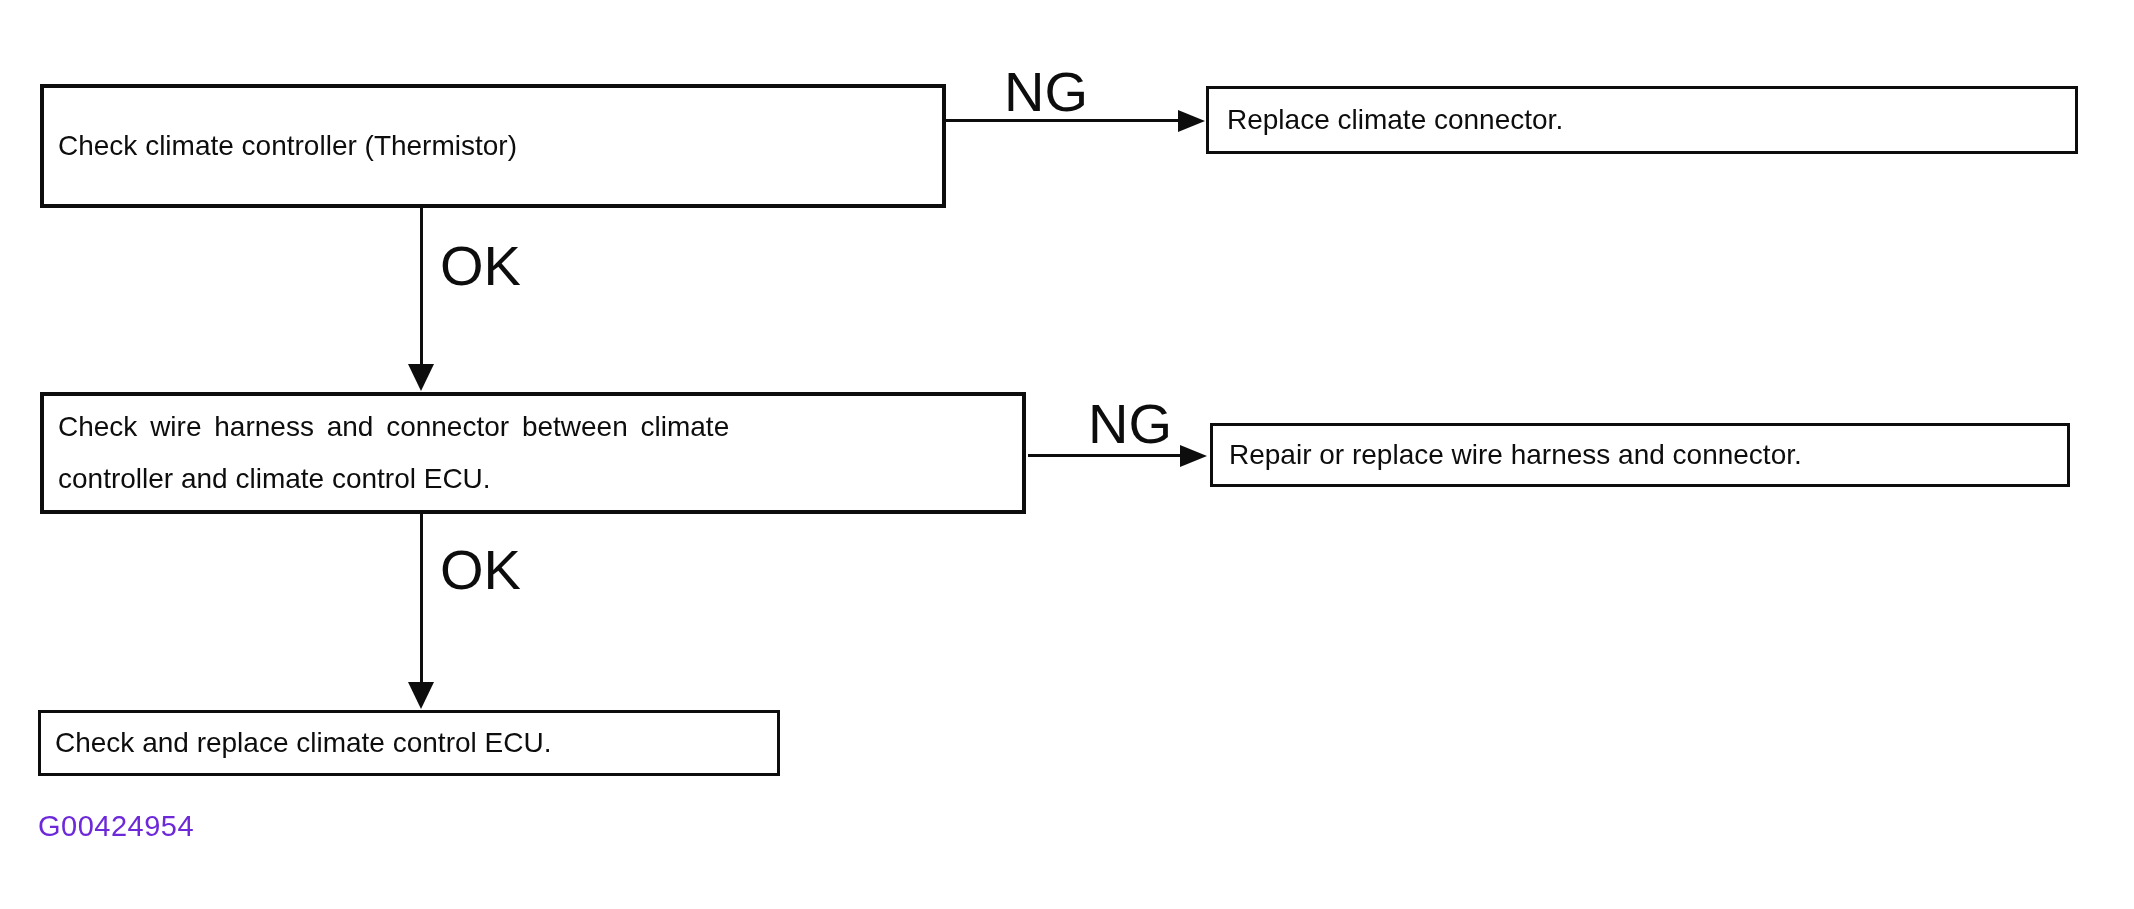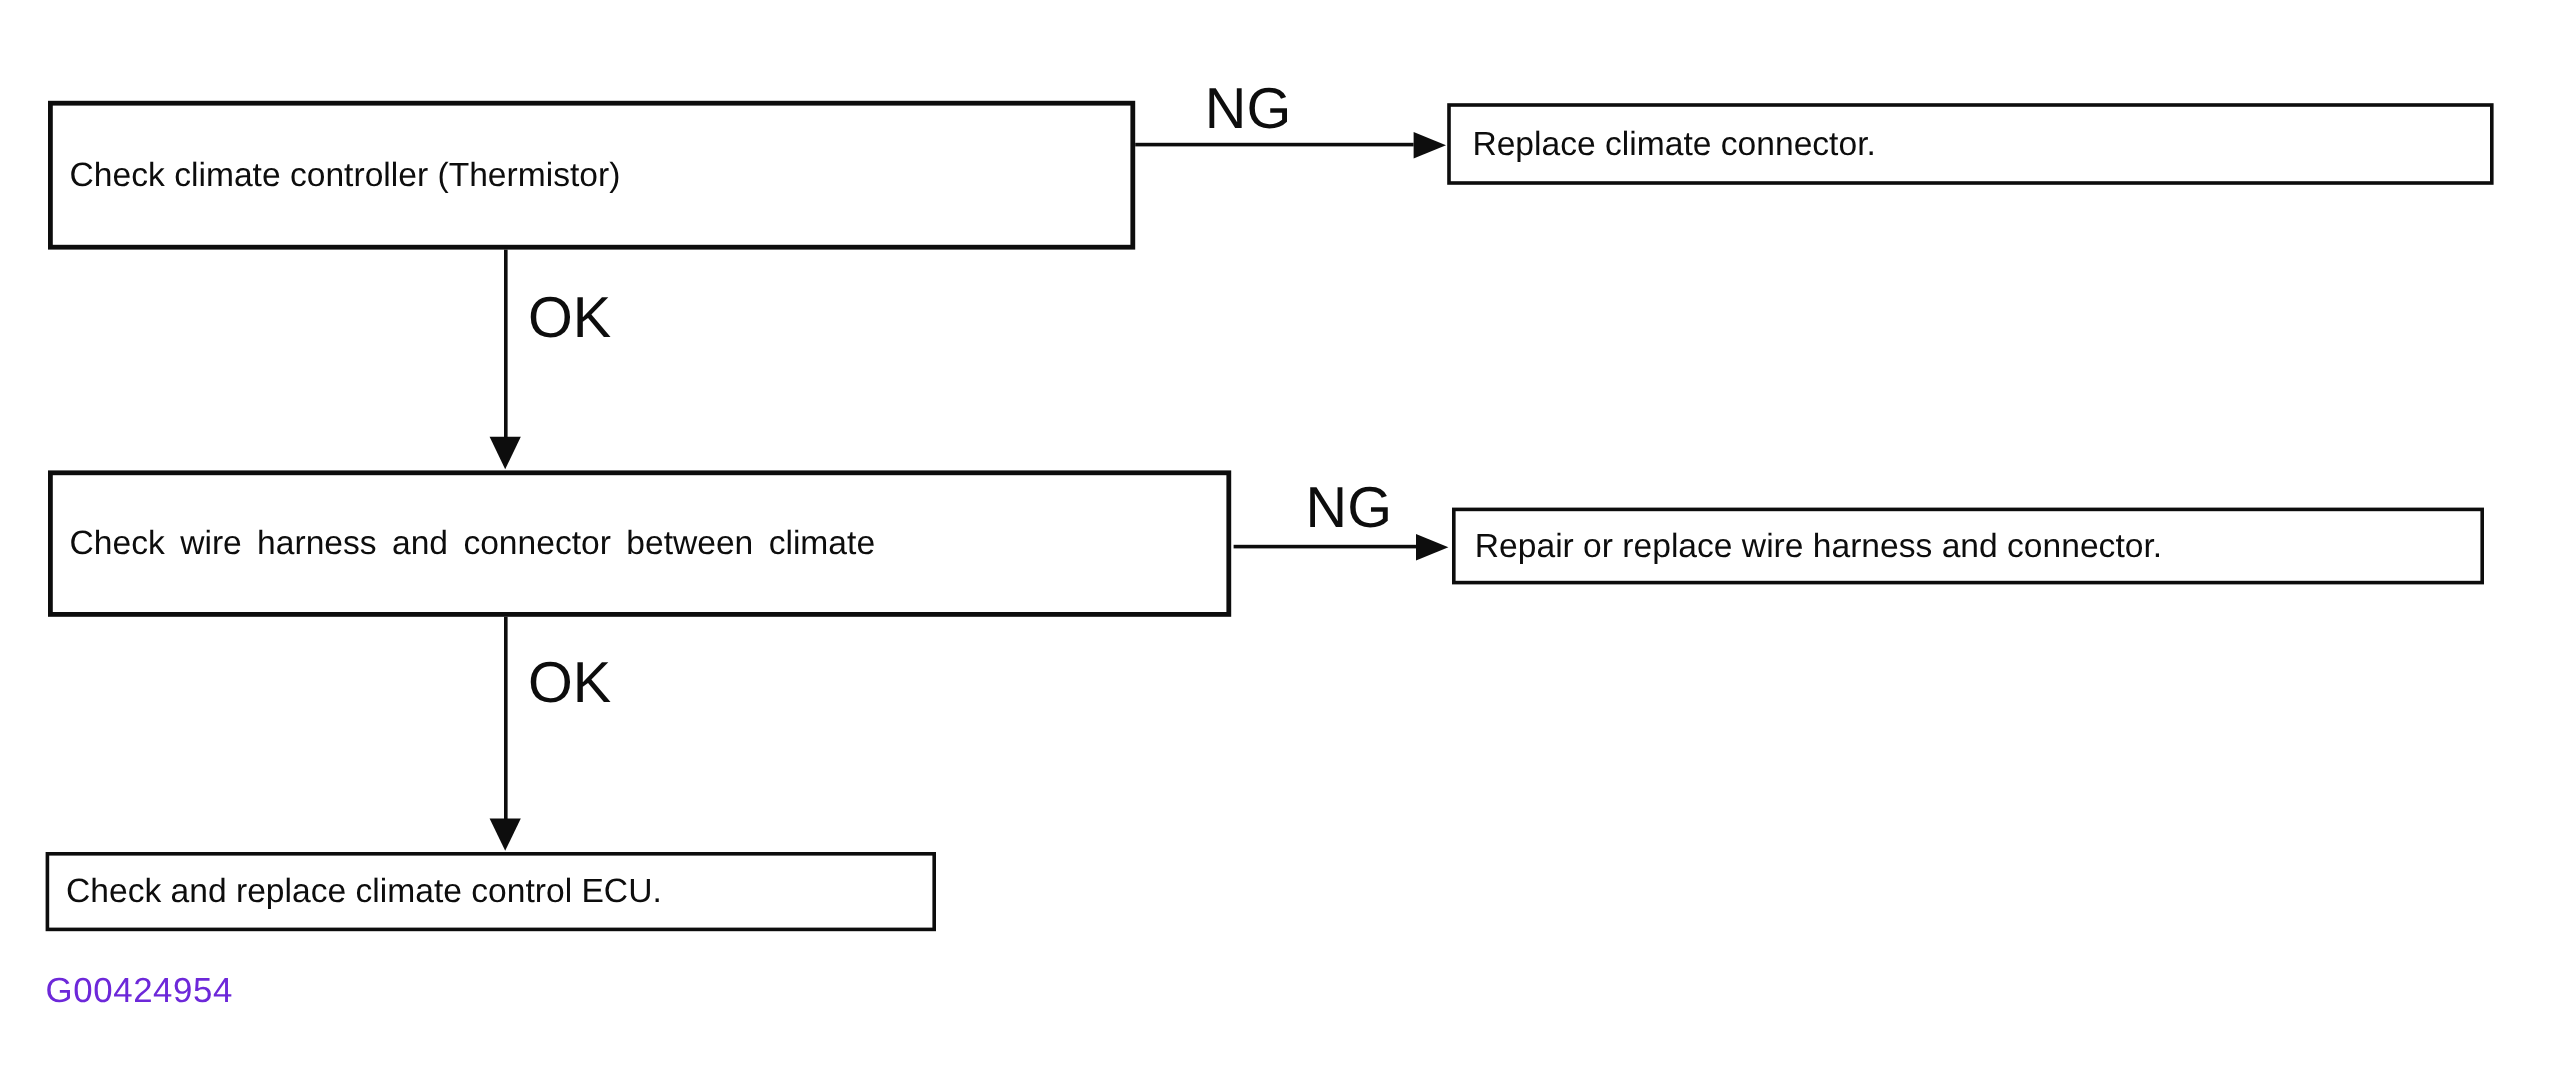--- a/index.html
+++ b/index.html
@@ -35,21 +35,21 @@
   
   #node-check-climate-controller { left: 40px;   top: 84px;  width: 906px; height: 124px; }
   #node-replace-climate-controller{ left: 1206px; top: 86px;  width: 872px; height: 68px; padding-left: 18px; }
   #node-check-wire-harness       { left: 40px;   top: 392px; width: 986px; height: 122px; }
   #node-repair-replace-harness   { left: 1210px; top: 423px; width: 860px; height: 64px; padding-left: 16px; padding-right: 6px; }
   #node-check-replace-ecu        { left: 38px;   top: 710px; width: 742px; height: 66px; }
 
   
   .edge-label {
     position: absolute;
-    font-size: 48px;
+    font-size: 56px;
     line-height: 44px;
     white-space: nowrap;
   }
   #label-ng-1 { left: 1004px; top: 70px; }
   #label-ok-1 { left: 440px;  top: 244px; }
   #label-ng-2 { left: 1088px; top: 402px; }
   #label-ok-2 { left: 440px;  top: 548px; }
 
   
   .hline { position: absolute; height: 3px; background: #0d0d0d; }
@@ -105,20 +105,21 @@
   <div class="node" id="node-replace-climate-controller">
     <div class="line">Replace climate connector.</div>
   </div>
 
   <div class="edge-label" id="label-ok-1">OK</div>
   <div class="vline" id="line-ok-1"></div>
   <div class="arrow-down" id="head-ok-1"></div>
 
   <div class="node thick" id="node-check-wire-harness">
     <div class="line justified">Check wire harness and connector between climate</div>
+    <div class="line">controller and climate control ECU.</div>
   </div>
 
   <div class="edge-label" id="label-ng-2">NG</div>
   <div class="hline" id="line-ng-2"></div>
   <div class="arrow-right" id="head-ng-2"></div>
 
   <div class="node" id="node-repair-replace-harness">
     <div class="line">Repair or replace wire harness and connector.</div>
   </div>
 

